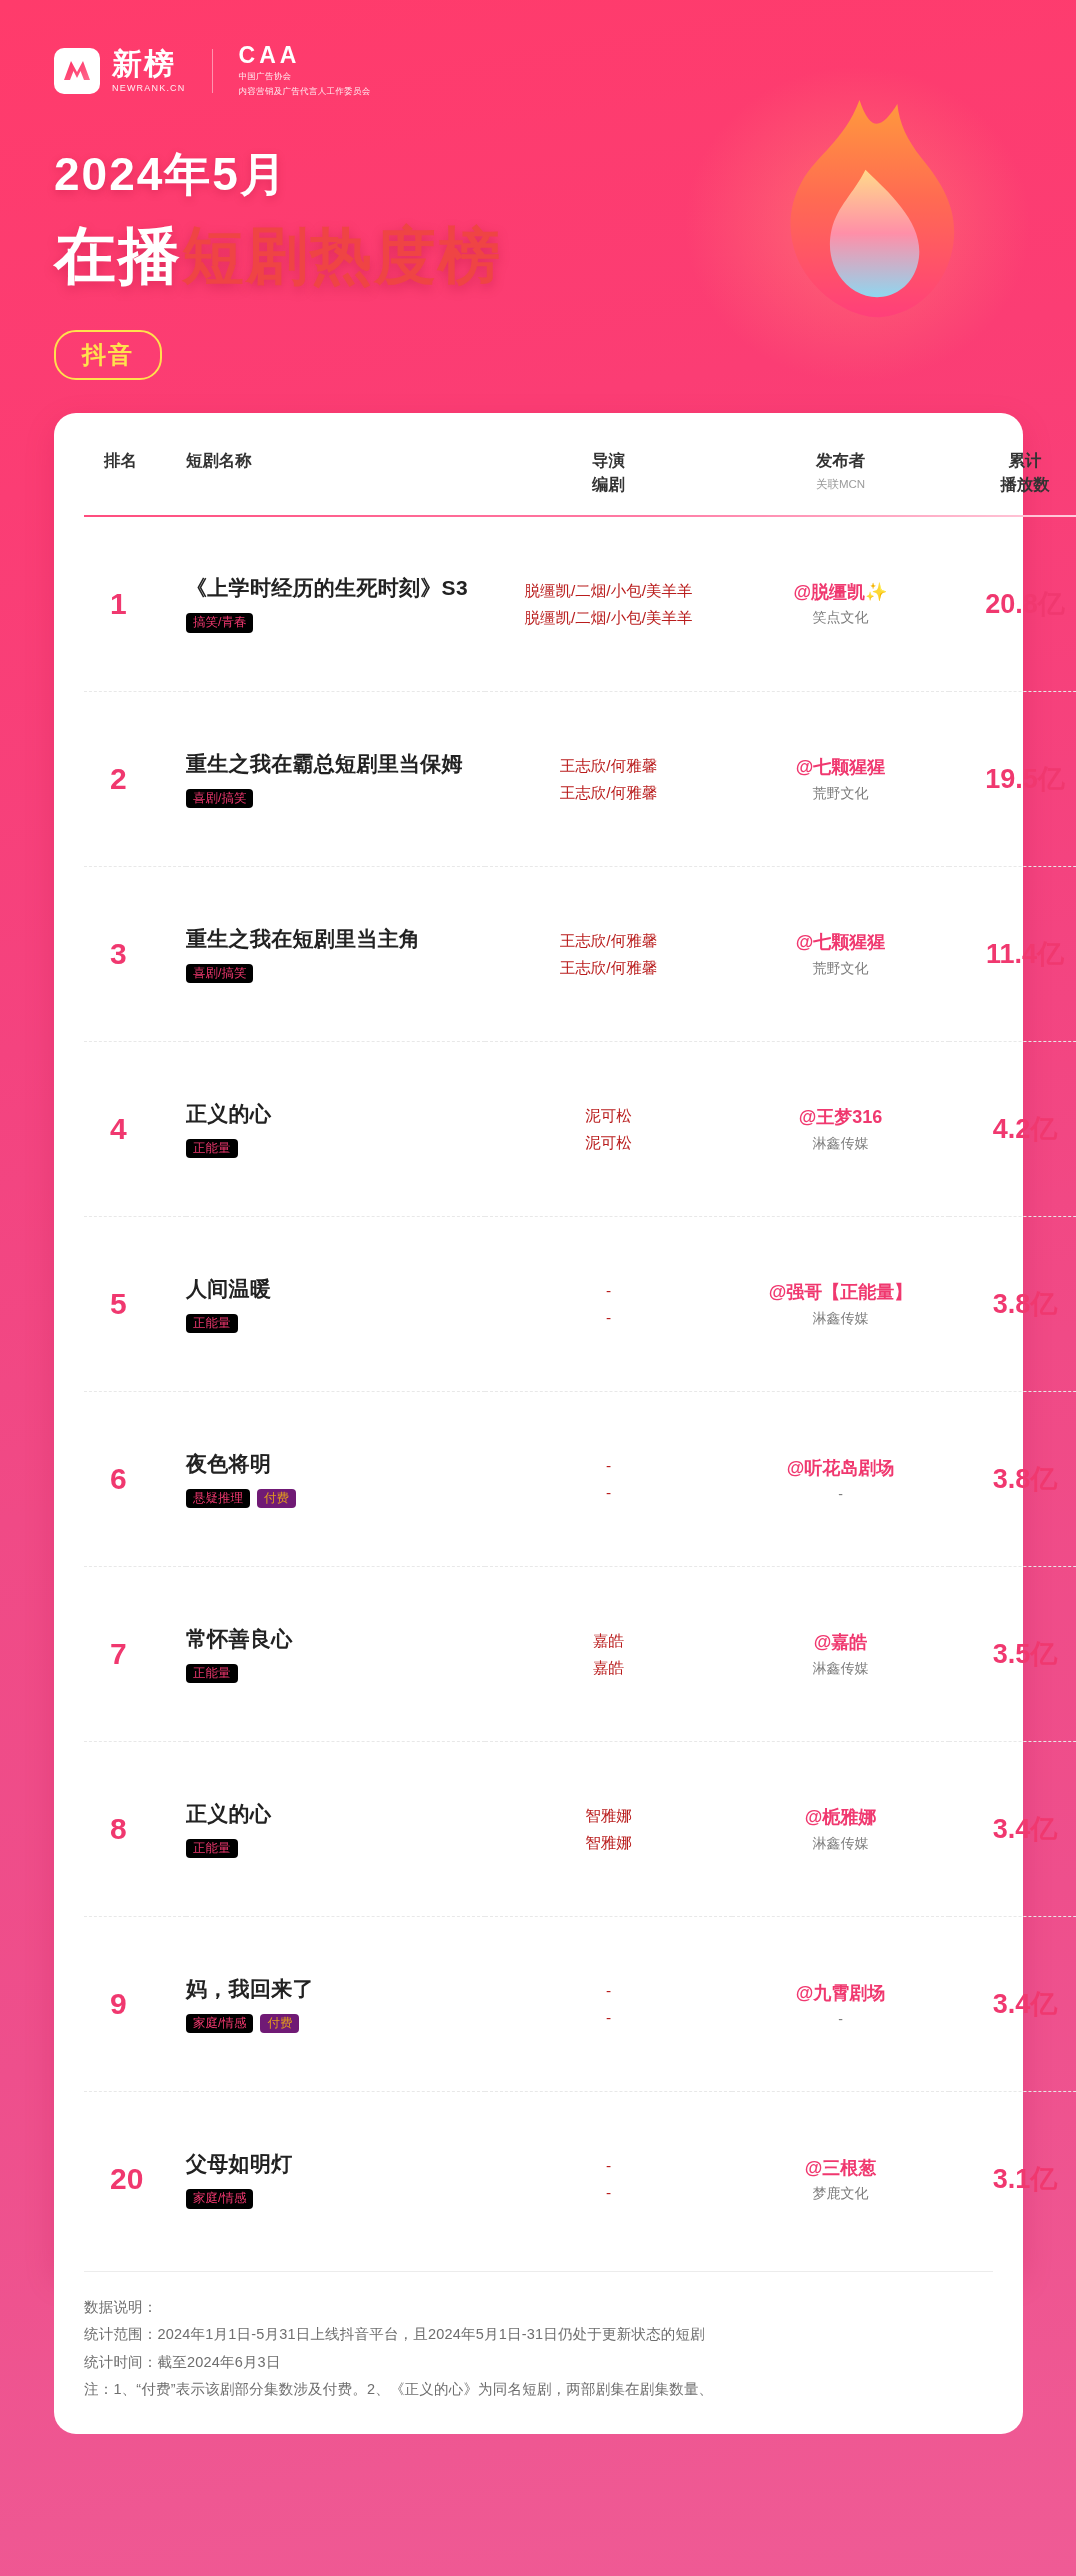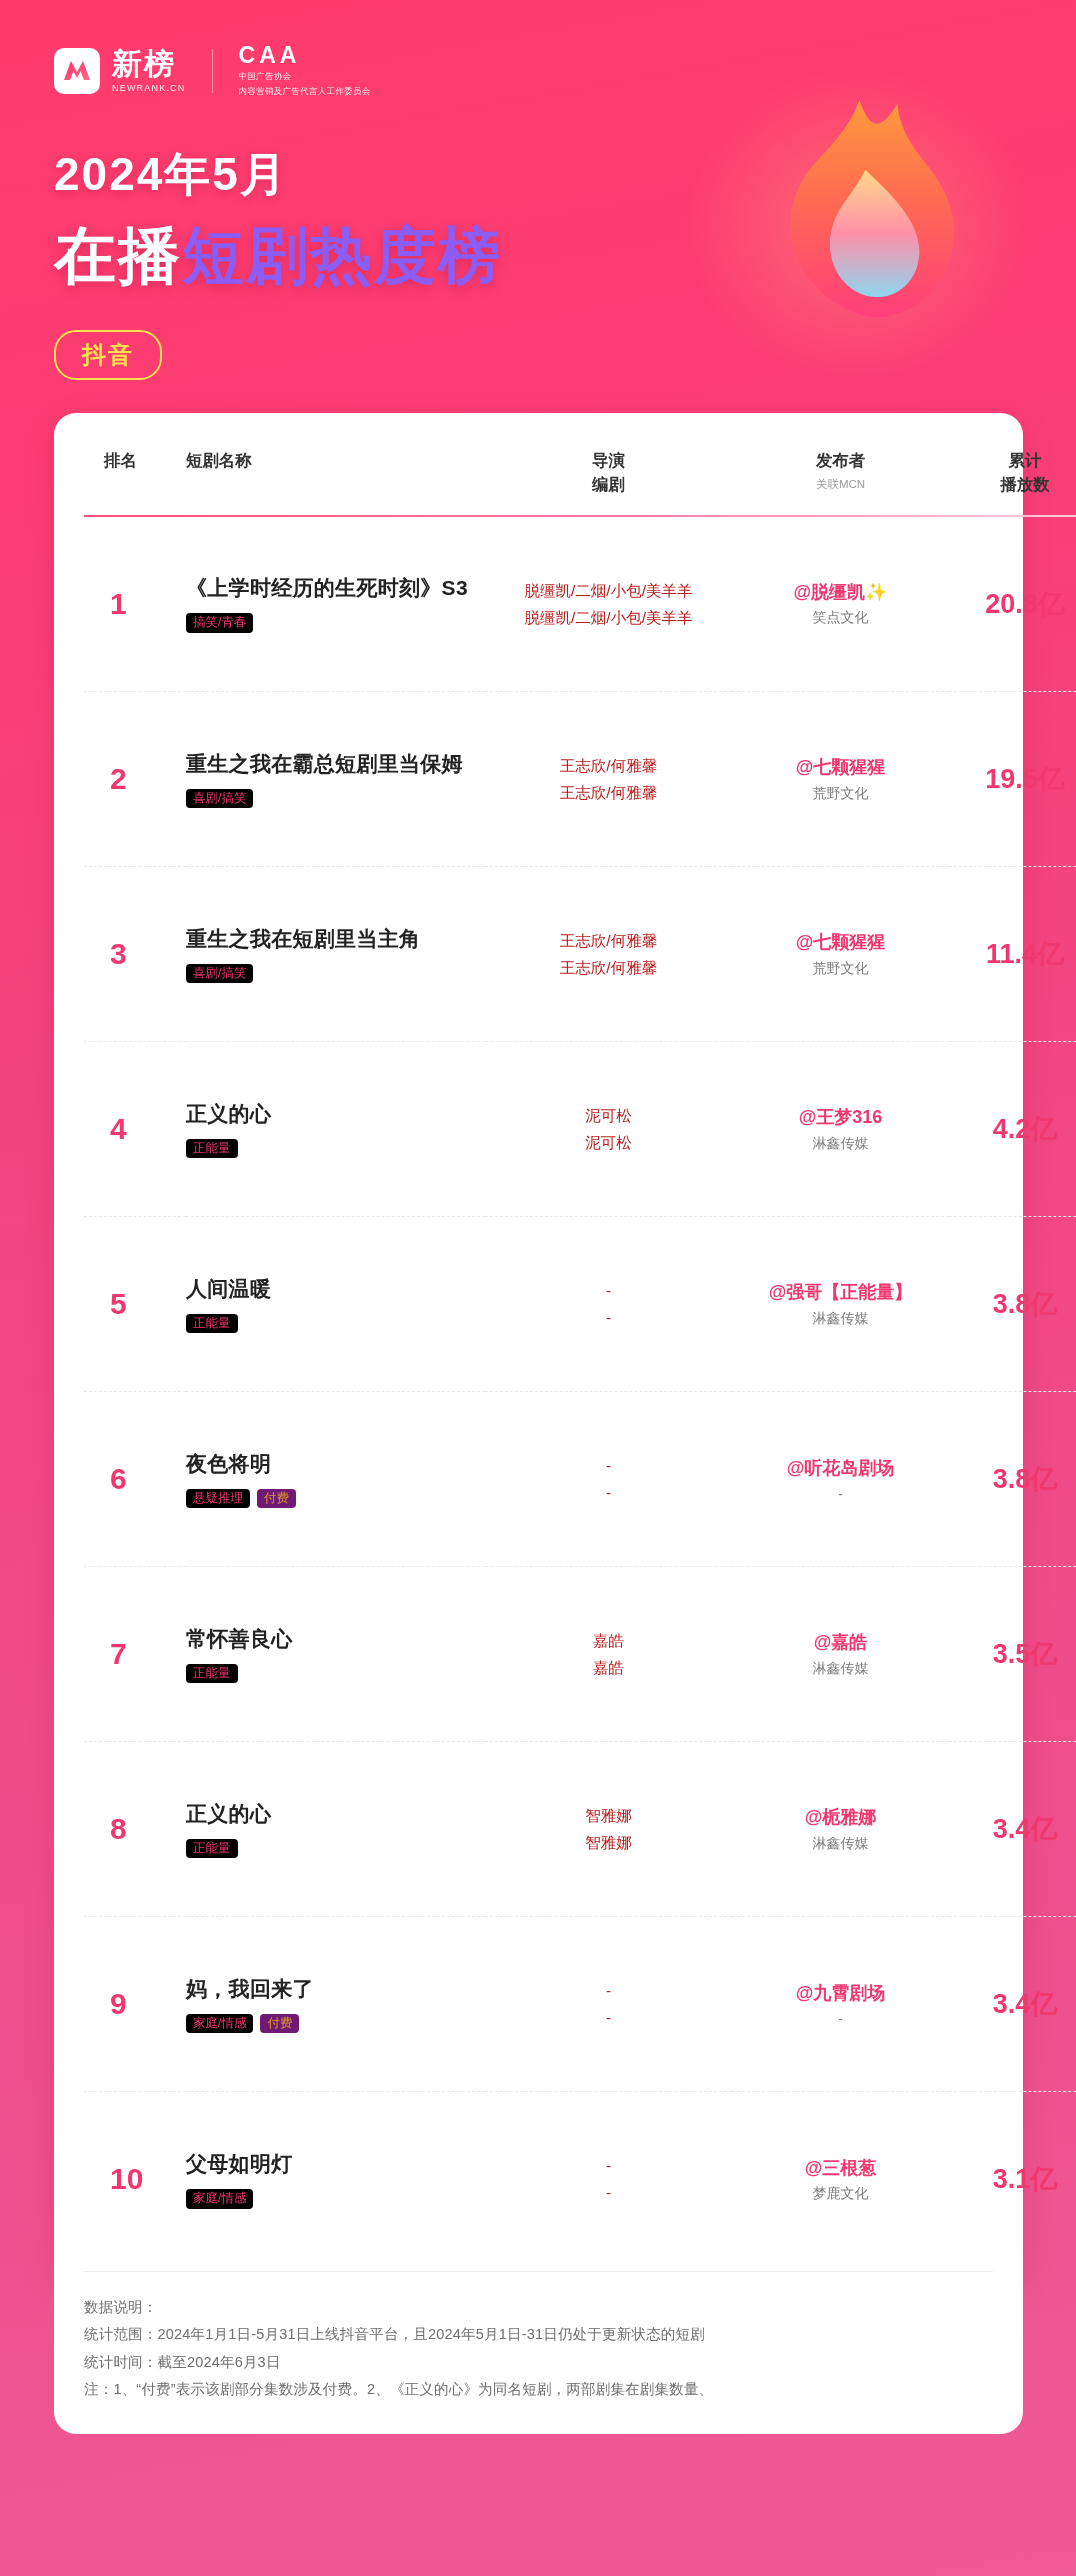--- a/index.html
+++ b/index.html
@@ -94,21 +94,21 @@
   }
   .t-main {
     margin-top: 16px;
     font-size: 62px;
     font-weight: bold;
     letter-spacing: 2px;
     line-height: 1.1;
     text-shadow: 0 4px 12px rgba(150,0,40,.28);
   }
   .t-main .w { color: #ffffff; }
-  .t-main .y { color: #8b5cf6; }
+  .t-main .y { color: #ef4444; }
   .tag-pill {
     margin-top: 40px;
     display: inline-block;
     border: 2px solid #ffe14d;
     color: #ffe14d;
     border-radius: 22px;
     font-size: 24px;
     font-weight: bold;
     padding: 7px 26px;
     letter-spacing: 2px;
@@ -516,21 +516,21 @@
             <div>-</div>
             <div>-</div>
           </td>
           <td class="c-pub">
             <div class="pub-main">@九霄剧场</div>
             <div class="pub-sub">-</div>
           </td>
           <td class="c-play">3.4亿</td>
         </tr>
         <tr class="row">
-          <td class="c-rank">10</td>
+          <td class="c-rank">20</td>
           <td class="c-name">
             <div class="name-txt">父母如明灯</div>
             <div class="badges">
               <span class="badge genre">家庭/情感</span>
             </div>
           </td>
           <td class="c-dir">
             <div>-</div>
             <div>-</div>
           </td>

